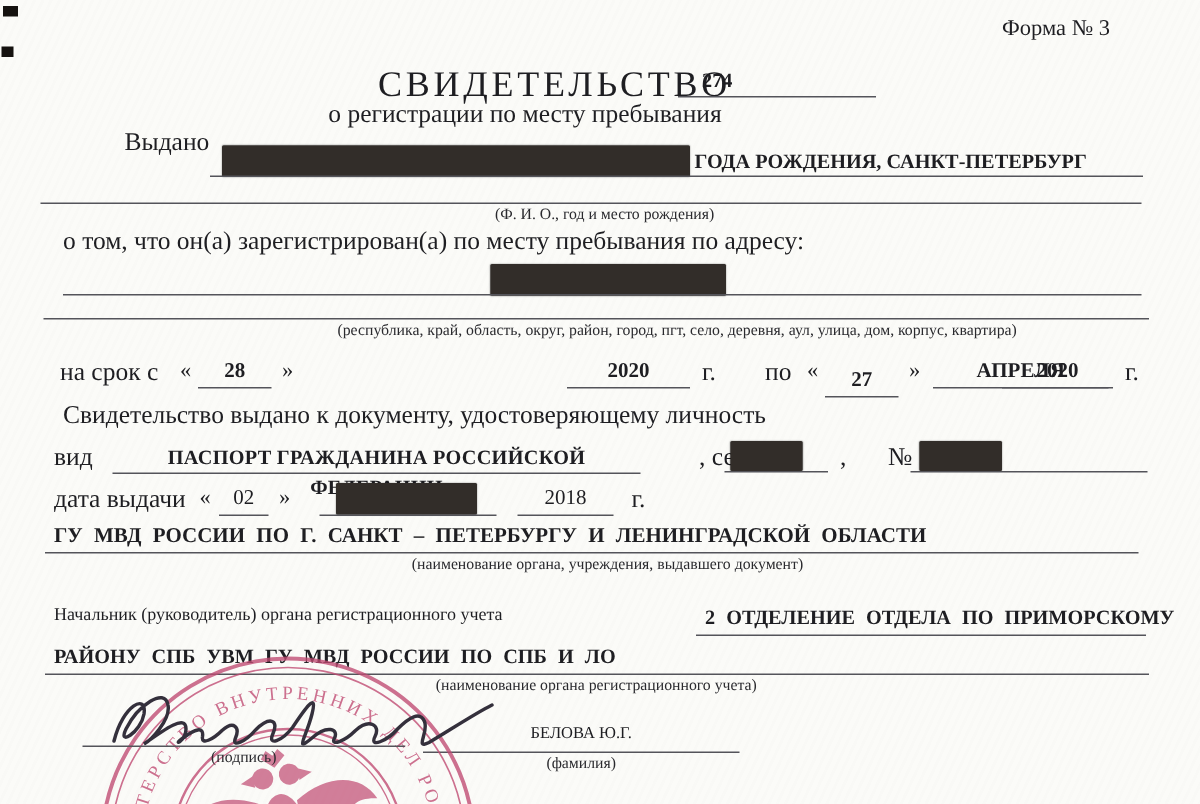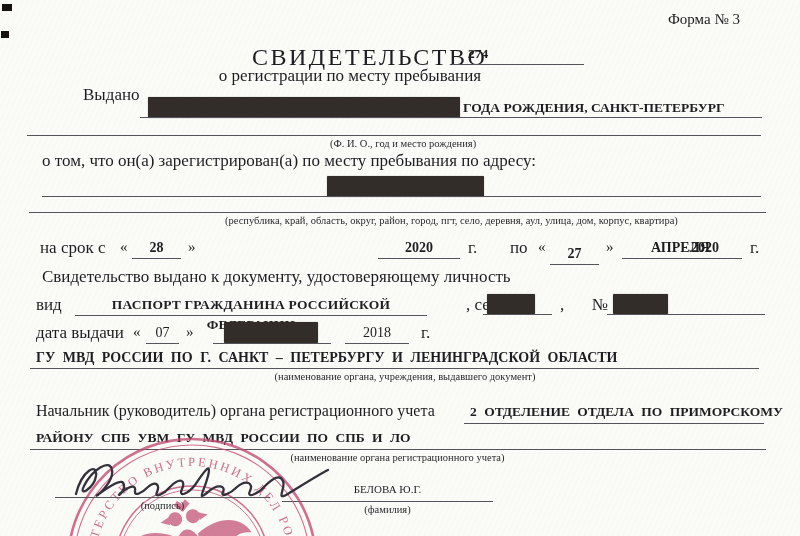--- a/index.html
+++ b/index.html
@@ -6,21 +6,21 @@
   body{width:800px;height:536px;overflow:hidden;background:#e9e9e7;}
   #page{
     position:relative;width:800px;height:536px;overflow:hidden;
     background:#fbfbf8;
     background-image:repeating-linear-gradient(115deg, rgba(0,0,0,0.008) 0 2px, rgba(255,255,255,0) 2px 5px);
     font-family:"Liberation Serif","DejaVu Serif",serif;
     color:#1e1e22;
   }
   .t{position:absolute;white-space:nowrap;color:#1e1e22;}
   .lab{font-size:17px;}
-  .small-lab{font-size:16px;}
+  .small-lab{font-size:12px;}
   .val{font-weight:bold;font-size:14px;}
   .cap{font-size:10.5px;color:#2a2a2e;}
   .center{text-align:center;}
   .line{position:absolute;border-bottom:1.6px solid #54545a;height:0;}
   .blank{position:absolute;border-bottom:1.6px solid #54545a;height:20px;text-align:center;font-weight:bold;font-size:14px;line-height:20px;}
   .redact{position:absolute;background:#322d29;border-radius:1px;box-shadow:0 0 1px rgba(0,0,0,.6);}
   .q{font-size:15px;}
   .wsp{word-spacing:4px;}
   .mark{position:absolute;background:#15120f;}
   #stamp-svg{position:absolute;left:57px;top:428px;z-index:3;opacity:.78;}
@@ -80,21 +80,21 @@
   <div class="t lab" style="left:430px;top:295px;margin-left:36px;">, серия</div>
   <div class="redact" style="left:487px;top:294px;width:48px;height:20px;"></div>
   <div class="line" style="left:483px;top:314px;width:69px;"></div>
   <div class="t lab" style="left:560px;top:295px;">,</div>
   <div class="t lab" style="left:592px;top:295px;">№</div>
   <div class="redact" style="left:613px;top:294px;width:55px;height:20px;"></div>
   <div class="line" style="left:607px;top:314px;width:158px;"></div>
 
   <div class="t lab" style="left:36px;top:323px;">дата выдачи</div>
   <div class="t q" style="left:133px;top:324px;">«</div>
-  <div class="blank" style="left:146px;top:323px;width:33px;font-weight:normal;">07</div>
+  <div class="blank" style="left:146px;top:323px;width:33px;font-weight:normal;">02</div>
   <div class="t q" style="left:186px;top:324px;">»</div>
   <div class="redact" style="left:224px;top:322px;width:94px;height:21px;"></div>
   <div class="line" style="left:213px;top:343px;width:118px;"></div>
   <div class="blank" style="left:345px;top:323px;width:64px;font-weight:normal;">2018</div>
   <div class="t lab" style="left:421px;top:323px;">г.</div>
 
   <div class="t val wsp" style="left:36px;top:350px;font-size:14px;">ГУ МВД РОССИИ ПО Г. САНКТ – ПЕТЕРБУРГУ И ЛЕНИНГРАДСКОЙ ОБЛАСТИ</div>
   <div class="line" style="left:30px;top:368px;width:729px;"></div>
   <div class="t cap center" style="left:260px;top:371px;width:290px;">(наименование органа, учреждения, выдавшего документ)</div>
 

